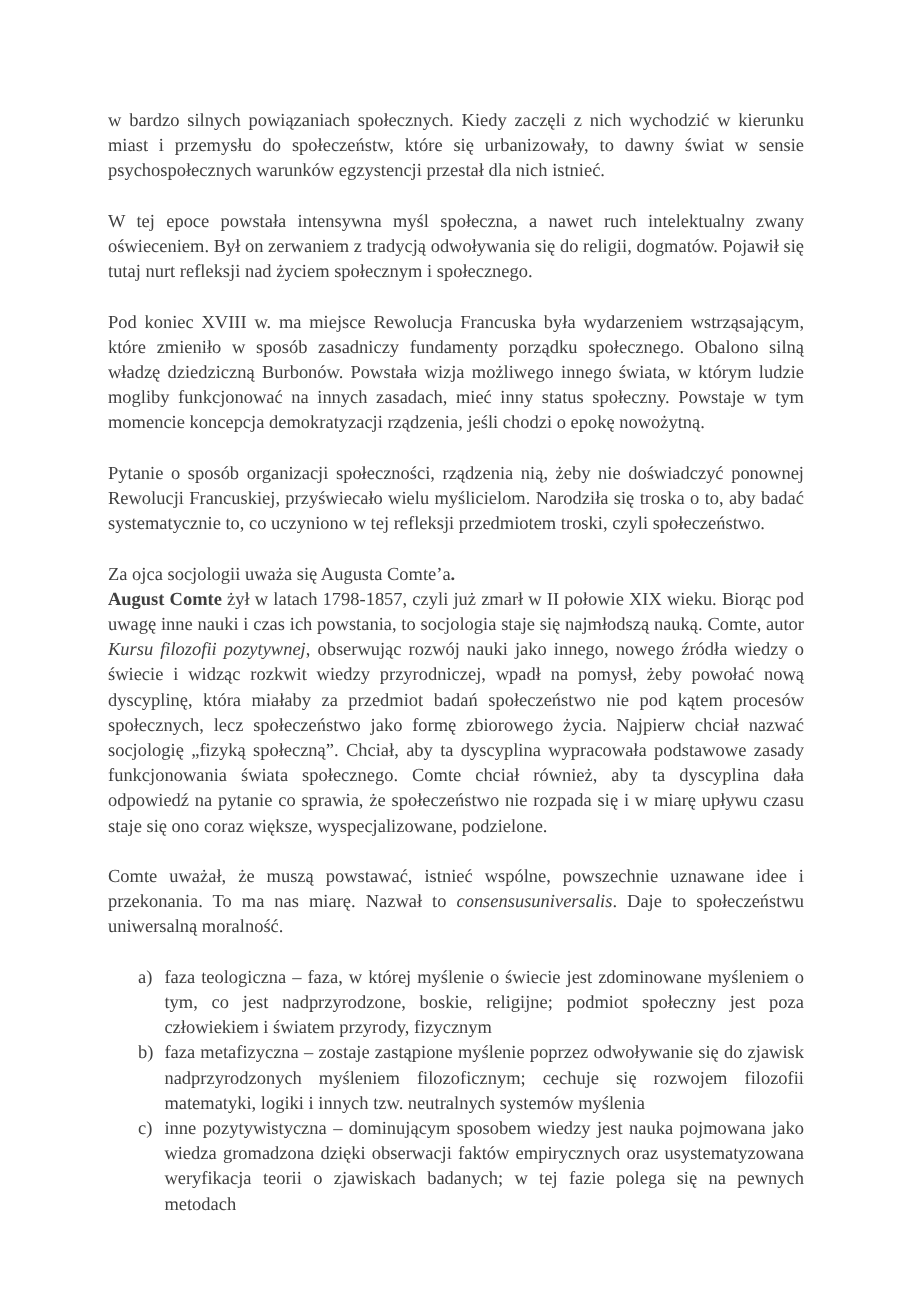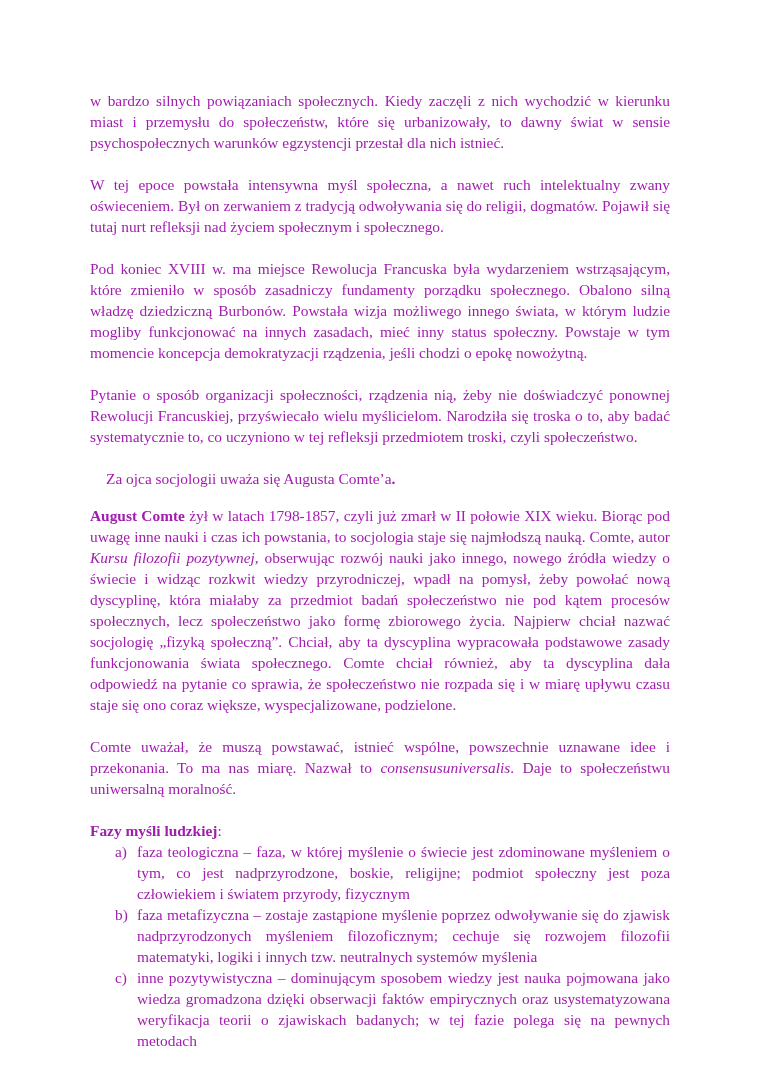--- a/index.html
+++ b/index.html
@@ -1,23 +1,23 @@
 <!DOCTYPE html>
 <html><head>
   <meta charset="utf-8">
   <style>
     html, body { margin: 0; padding: 0; background: #ffffff; }
     body { width: 760px; height: 1075px; overflow: hidden; position: relative; }
     .page {
       position: absolute; left: 90px; top: 90px; width: 580px;
       font-family: "Liberation Serif", serif;
-      font-size: 15.4px; line-height: 21px; color: #a21caf;
+      font-size: 15.4px; line-height: 21px; color: #404040;
     }
     p { margin: 0 0 21px 0; text-align: justify; }
-    p.tight { margin: 16px; }
+    p.tight { margin: 0; }
     .b { font-weight: bold; }
     .i { font-style: italic; }
     .heading { margin: 0; }
     ol.phases { list-style: none; margin: 0; padding: 0 0 0 25px; }
     ol.phases li { position: relative; padding-left: 22px; text-align: justify; }
     ol.phases li .marker { position: absolute; left: 0; top: 0; }
   </style>
 </head>
 <body>
 
@@ -26,21 +26,20 @@
   <p>W tej epoce powstała intensywna myśl społeczna, a nawet ruch intelektualny zwany oświeceniem. Był on zerwaniem z tradycją odwoływania się do religii, dogmatów. Pojawił się tutaj nurt refleksji nad życiem społecznym i społecznego.</p>
   <p>Pod koniec XVIII w. ma miejsce Rewolucja Francuska była wydarzeniem wstrząsającym, które zmieniło w sposób zasadniczy fundamenty porządku społecznego. Obalono silną władzę dziedziczną Burbonów. Powstała wizja możliwego innego świata, w którym ludzie mogliby funkcjonować na innych zasadach, mieć inny status społeczny. Powstaje w tym momencie koncepcja demokratyzacji rządzenia, jeśli chodzi o epokę nowożytną.</p>
   <p>Pytanie o sposób organizacji społeczności, rządzenia nią, żeby nie doświadczyć ponownej Rewolucji Francuskiej, przyświecało wielu myślicielom. Narodziła się troska o to, aby badać systematycznie to, co uczyniono w tej refleksji przedmiotem troski, czyli społeczeństwo.</p>
 
   <p class="tight"><span>Za ojca socjologii uważa się Augusta Comte’a</span><span class="b">.</span></p>
 
   <p><span class="b">August Comte</span><span> żył w latach 1798-1857, czyli już zmarł w II połowie XIX wieku. Biorąc pod uwagę inne nauki i czas ich powstania, to socjologia staje się najmłodszą nauką. Comte, autor </span><span class="i">Kursu filozofii pozytywnej</span><span>, obserwując rozwój nauki jako innego, nowego źródła wiedzy o świecie i widząc rozkwit wiedzy przyrodniczej, wpadł na pomysł, żeby powołać nową dyscyplinę, która miałaby za przedmiot badań społeczeństwo nie pod kątem procesów społecznych, lecz społeczeństwo jako formę zbiorowego życia. Najpierw chciał nazwać socjologię „fizyką społeczną”. Chciał, aby ta dyscyplina wypracowała podstawowe zasady funkcjonowania świata społecznego. Comte chciał również, aby ta dyscyplina dała odpowiedź na pytanie co sprawia, że społeczeństwo nie rozpada się i w miarę upływu czasu staje się ono coraz większe, wyspecjalizowane, podzielone.</span></p>
 
   <p><span>Comte uważał, że muszą powstawać, istnieć wspólne, powszechnie uznawane idee i przekonania. To ma nas miarę. Nazwał to </span><span class="i">consensusuniversalis</span><span>. Daje to społeczeństwu uniwersalną moralność.</span></p>
 
-  <p class="heading"><span class="b">Fazy myśli ludzkiej</span><span>:</span></p>
 
   <ol class="phases">
     <li>
       <span class="marker">a)</span>
       <span>faza teologiczna – faza, w której myślenie o świecie jest zdominowane myśleniem o tym, co jest nadprzyrodzone, boskie, religijne; podmiot społeczny jest poza człowiekiem i światem przyrody, fizycznym</span>
     </li>
     <li>
       <span class="marker">b)</span>
       <span>faza metafizyczna – zostaje zastąpione myślenie poprzez odwoływanie się do zjawisk nadprzyrodzonych myśleniem filozoficznym; cechuje się rozwojem filozofii matematyki, logiki i innych tzw. neutralnych systemów myślenia</span>
     </li>

